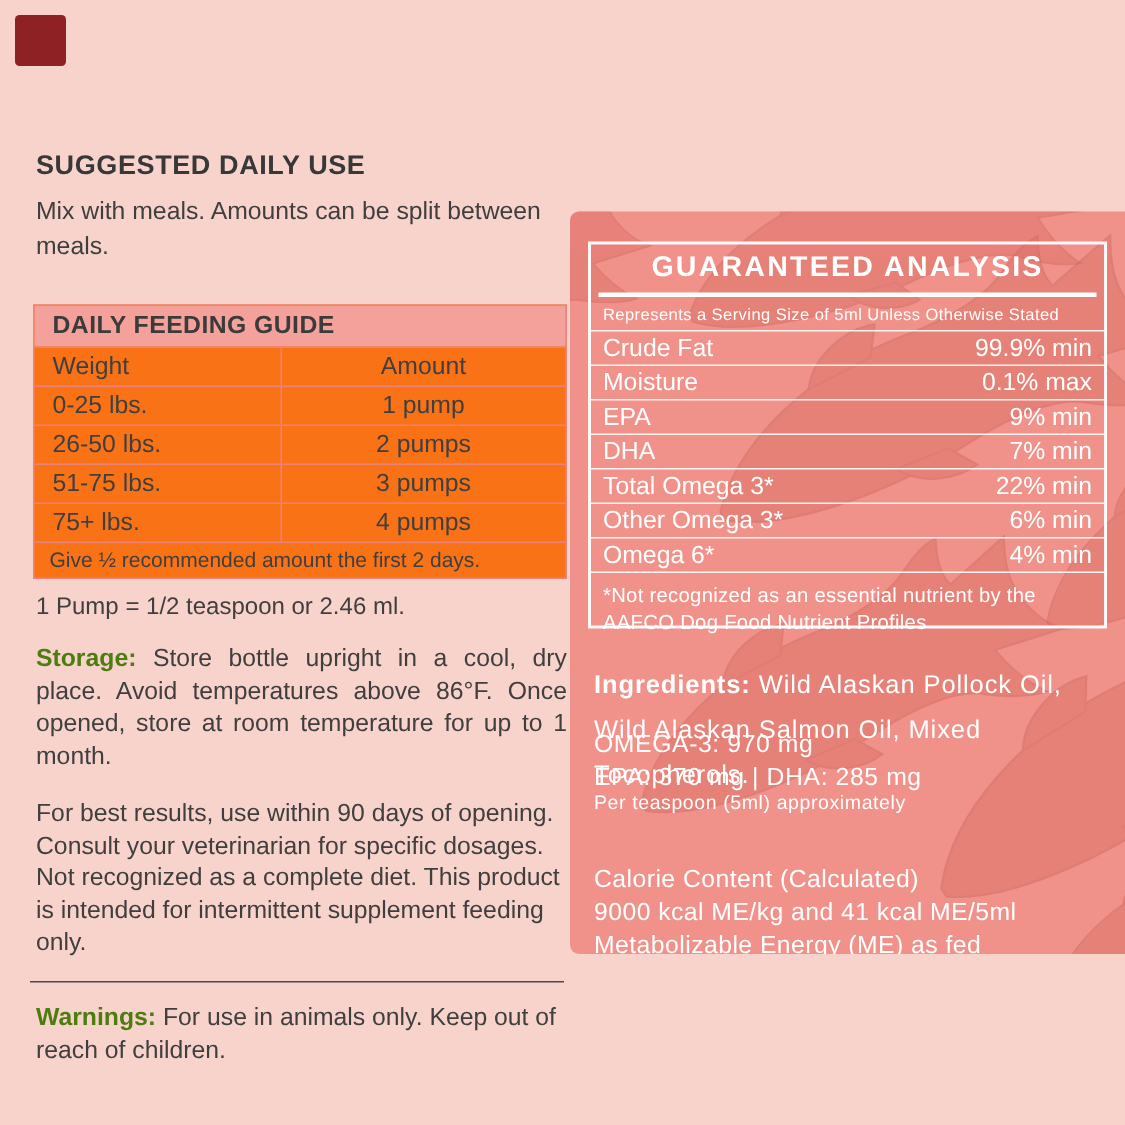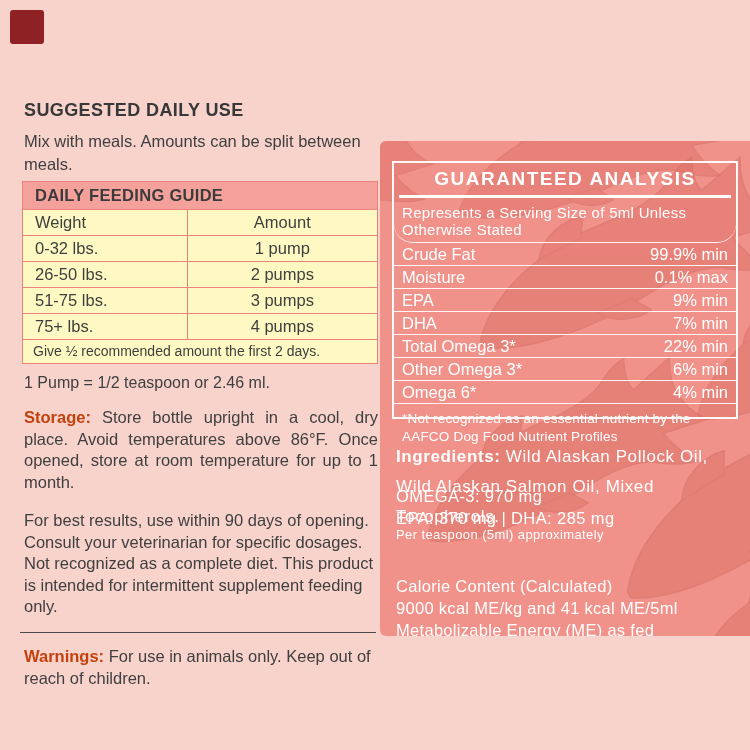--- a/index.html
+++ b/index.html
@@ -13,54 +13,53 @@
     position:absolute; left:10px; top:10px; width:34px; height:34px;
     background:#8e2124; border-radius:3px;
   }
   
   .left-col { position:absolute; left:22px; top:0; width:356px; }
   .suggested {
     margin:100px 0 0 2px; font-size:18px; font-weight:bold;
     letter-spacing:.4px; color:#383838;
   }
   .intro { margin:9px 0 0 2px; font-size:16.5px; line-height:23px; }
-  .fg-table { margin-top:5px; border:1.5px solid #eb837c; background:#fef9c3; }
+  .fg-table { margin-top:27px; border:1.5px solid #eb837c; background:#f97316; }
   .fg-caption {
     background:#f5a19b; font-weight:bold; font-size:16.5px;
     padding:4px 0 4px 12px; letter-spacing:.3px; color:#3b3b3b;
   }
   .fg-row { display:flex; border-top:1.5px solid #eb837c; font-size:16.5px; }
   .fg-row .w {
     width:46.5%; padding:3px 0 3px 12px; box-sizing:border-box;
     border-right:1.5px solid #eb837c;
   }
   .fg-row .a { flex:1; text-align:center; padding:3px 0; }
   .fg-foot { border-top:1.5px solid #eb837c; font-size:14px; padding:3px 0 4px 10px; }
   .pump-note { margin:10px 0 0 2px; font-size:16px; }
   .storage { margin:15px 0 0 2px; font-size:16.5px; line-height:21.5px; text-align:justify; }
   .best { margin:17px 0 0 2px; font-size:16.5px; line-height:21.5px; }
-  .storage b, .warn b { color:#c2410c; }
+  .storage b, .warn b { color:#4d7c0f; }
   .divider { margin:14px 0 0 -2px; border:none; border-top:1.5px solid #4a4a4a; width:356px; }
   .warn { margin:12px 0 0 2px; font-size:16.5px; line-height:22px; }
   
   .panel {
     position:absolute; left:380px; top:141px; width:370px; height:495px;
     background:#f0928a; border-radius:6px 0 0 6px; overflow:hidden; color:#fff;
   }
   .fish { position:absolute; opacity:.5; fill:#dd7168; stroke:#d06a62; stroke-width:1; }
   .ga-box {
     position:absolute; left:12px; top:20px; width:346px; height:258px;
     border:2px solid rgba(255,255,255,.95); box-sizing:border-box;
   }
   .ga-title { text-align:center; font-weight:bold; font-size:19px; letter-spacing:1.5px; padding-top:5px; }
   .ga-underline { height:3px; background:#fff; margin:5px 5px 0; }
   .ga-serving {
-    font-size:15px; letter-spacing:.3px; padding:6px 8px 4px;
+    font-size:11px; letter-spacing:.3px; padding:6px 8px 4px;
     border-bottom:1px solid rgba(255,255,255,.9);
-    border-radius:19px;
   }
   .ga-row {
     display:flex; justify-content:space-between; font-size:16.5px;
     padding:2px 8px; line-height:18px; border-bottom:1px solid rgba(255,255,255,.9);
   }
   .ga-foot { font-size:13.5px; padding:6px 8px 0; line-height:1.35; letter-spacing:.2px; }
   .ing { position:absolute; left:16px; top:284px; width:342px; font-size:17px; line-height:30px; letter-spacing:.6px; }
   .omega { position:absolute; left:16px; top:344px; font-size:16.5px; line-height:22px; letter-spacing:.4px; }
   .per-tsp { position:absolute; left:16px; top:386px; font-size:13px; letter-spacing:.4px; }
   .cal { position:absolute; left:16px; top:434px; font-size:16.5px; line-height:22px; letter-spacing:.3px; }
@@ -84,21 +83,21 @@
 
   <div class="fg-table">
     <div class="fg-caption">DAILY FEEDING GUIDE</div>
     <div>
   <div class="fg-row">
     <div class="w">Weight</div>
     <div class="a">Amount</div>
   </div>
 
   <div class="fg-row">
-    <div class="w">0-32 lbs.</div>
+    <div class="w">0-25 lbs.</div>
     <div class="a">1 pump</div>
   </div>
 
   <div class="fg-row">
     <div class="w">26-50 lbs.</div>
     <div class="a">2 pumps</div>
   </div>
 
   <div class="fg-row">
     <div class="w">51-75 lbs.</div>

